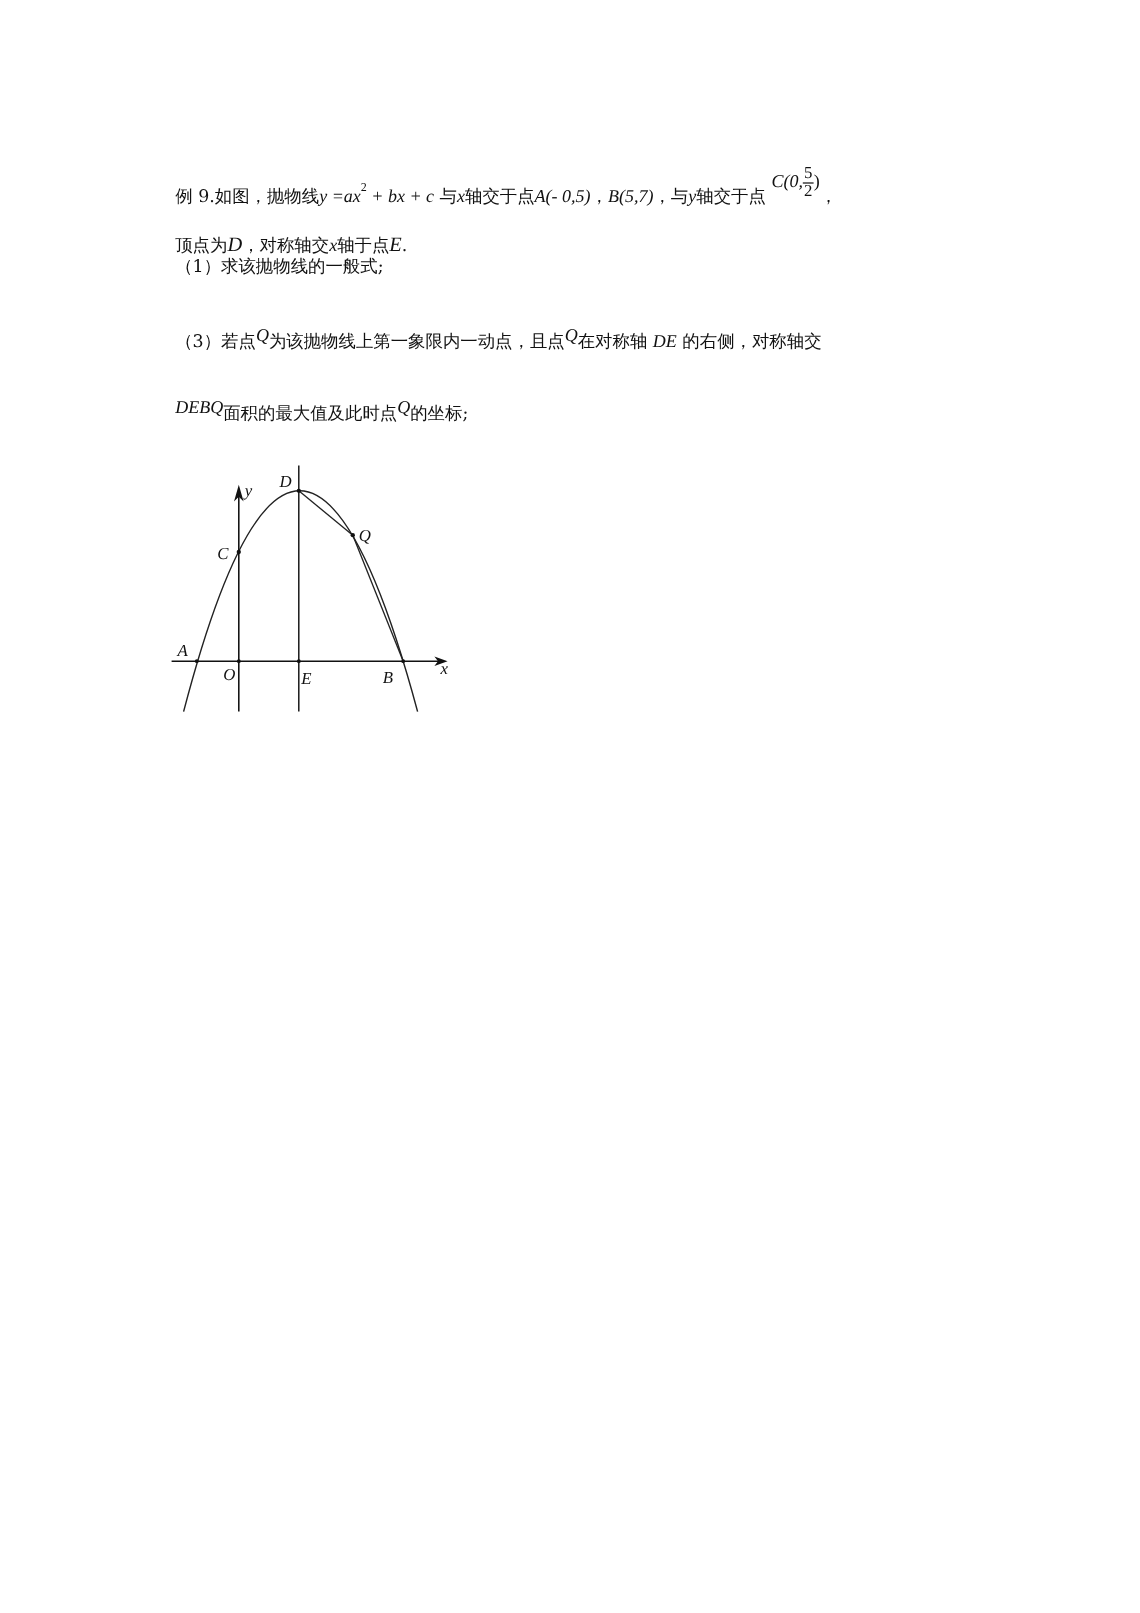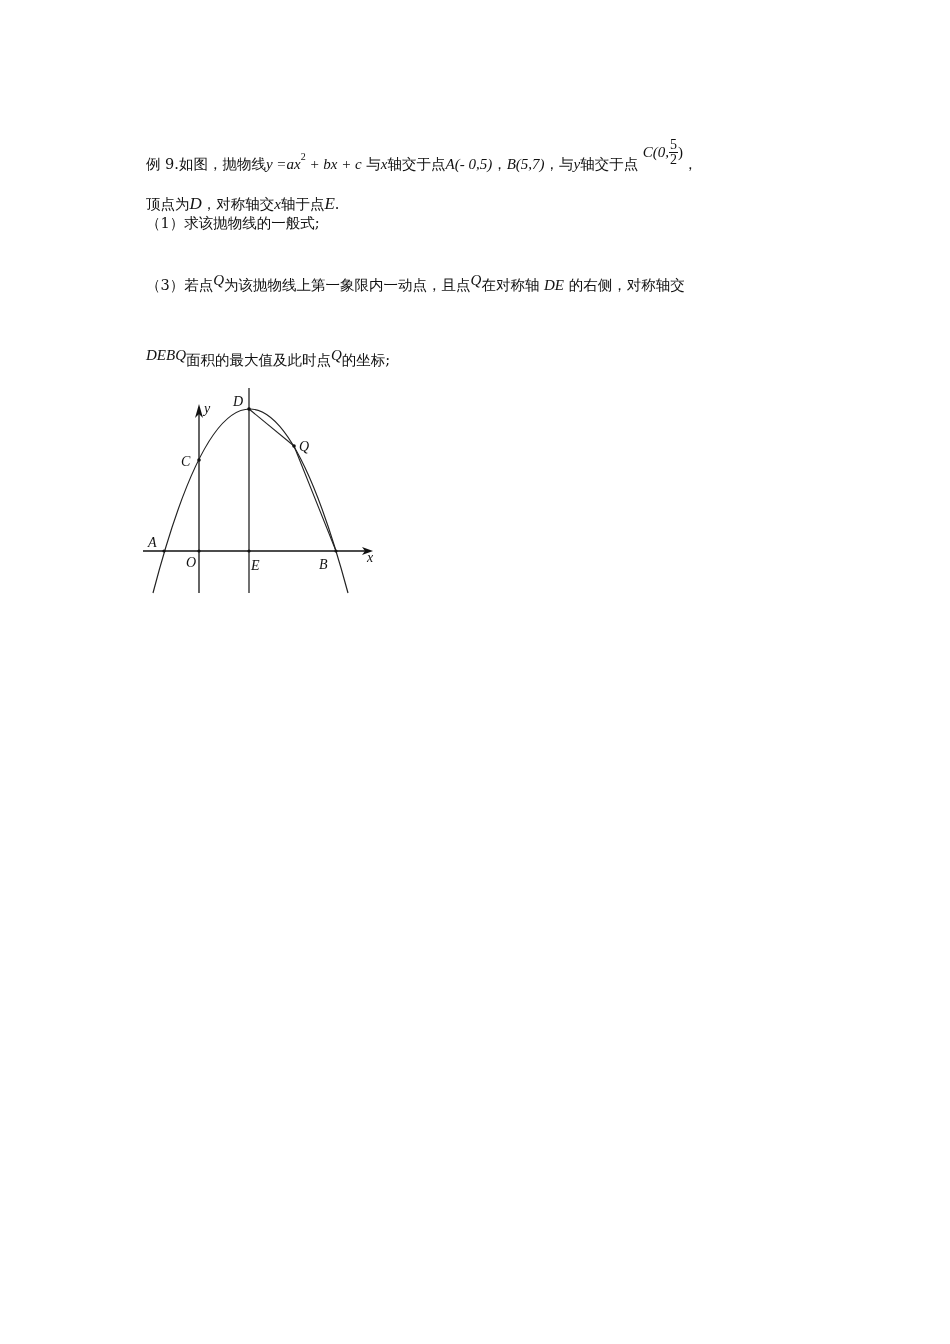--- a/index.html
+++ b/index.html
@@ -9,21 +9,21 @@
   .m { font-family:"Liberation Serif", serif; font-style:italic; font-size:15px; }
   .mr { font-family:"Liberation Serif", serif; font-size:15px; }
   .sup { position:relative; top:-9px; }
   .frac { display:inline-block; vertical-align:middle; text-align:center; font-family:"Liberation Serif", serif; font-size:14px; line-height:14px; }
   .frac span { display:block; }
   .frac .num { border-bottom:1px solid #111; padding:0 1px; }
   #l1 { top:150px; }
   #l2 { top:194px; }
   #l3 { top:213px; }
   #l4 { top:275px; }
-  #l5 { top:350px; }
+  #l5 { top:335px; }
   #fig { position:absolute; left:140px; top:385px; }
   .lbl { font-family:"Liberation Serif", serif; font-style:italic; font-size:14px; fill:#111; }
 </style>
 </head>
 <body>
 
 <div class="line" id="l1">
   <span>例 9.如图，抛物线</span><span class="m"><span>y =ax</span><span class="sup" style="font-size:10px;font-style:normal">2</span><span> + bx + c</span></span>
   <span>与</span><span class="m">x</span><span>轴交于点</span><span class="m">A(- 0,5)</span><span>，</span><span class="m">B(5,7)</span><span>，与</span><span class="m">y</span><span>轴交于点</span>
   <span style="position:relative;top:-12px;"><span class="m">C(0,</span><span class="frac"><span class="num">5</span><span>2</span></span><span class="mr">)</span></span><span>，</span>

